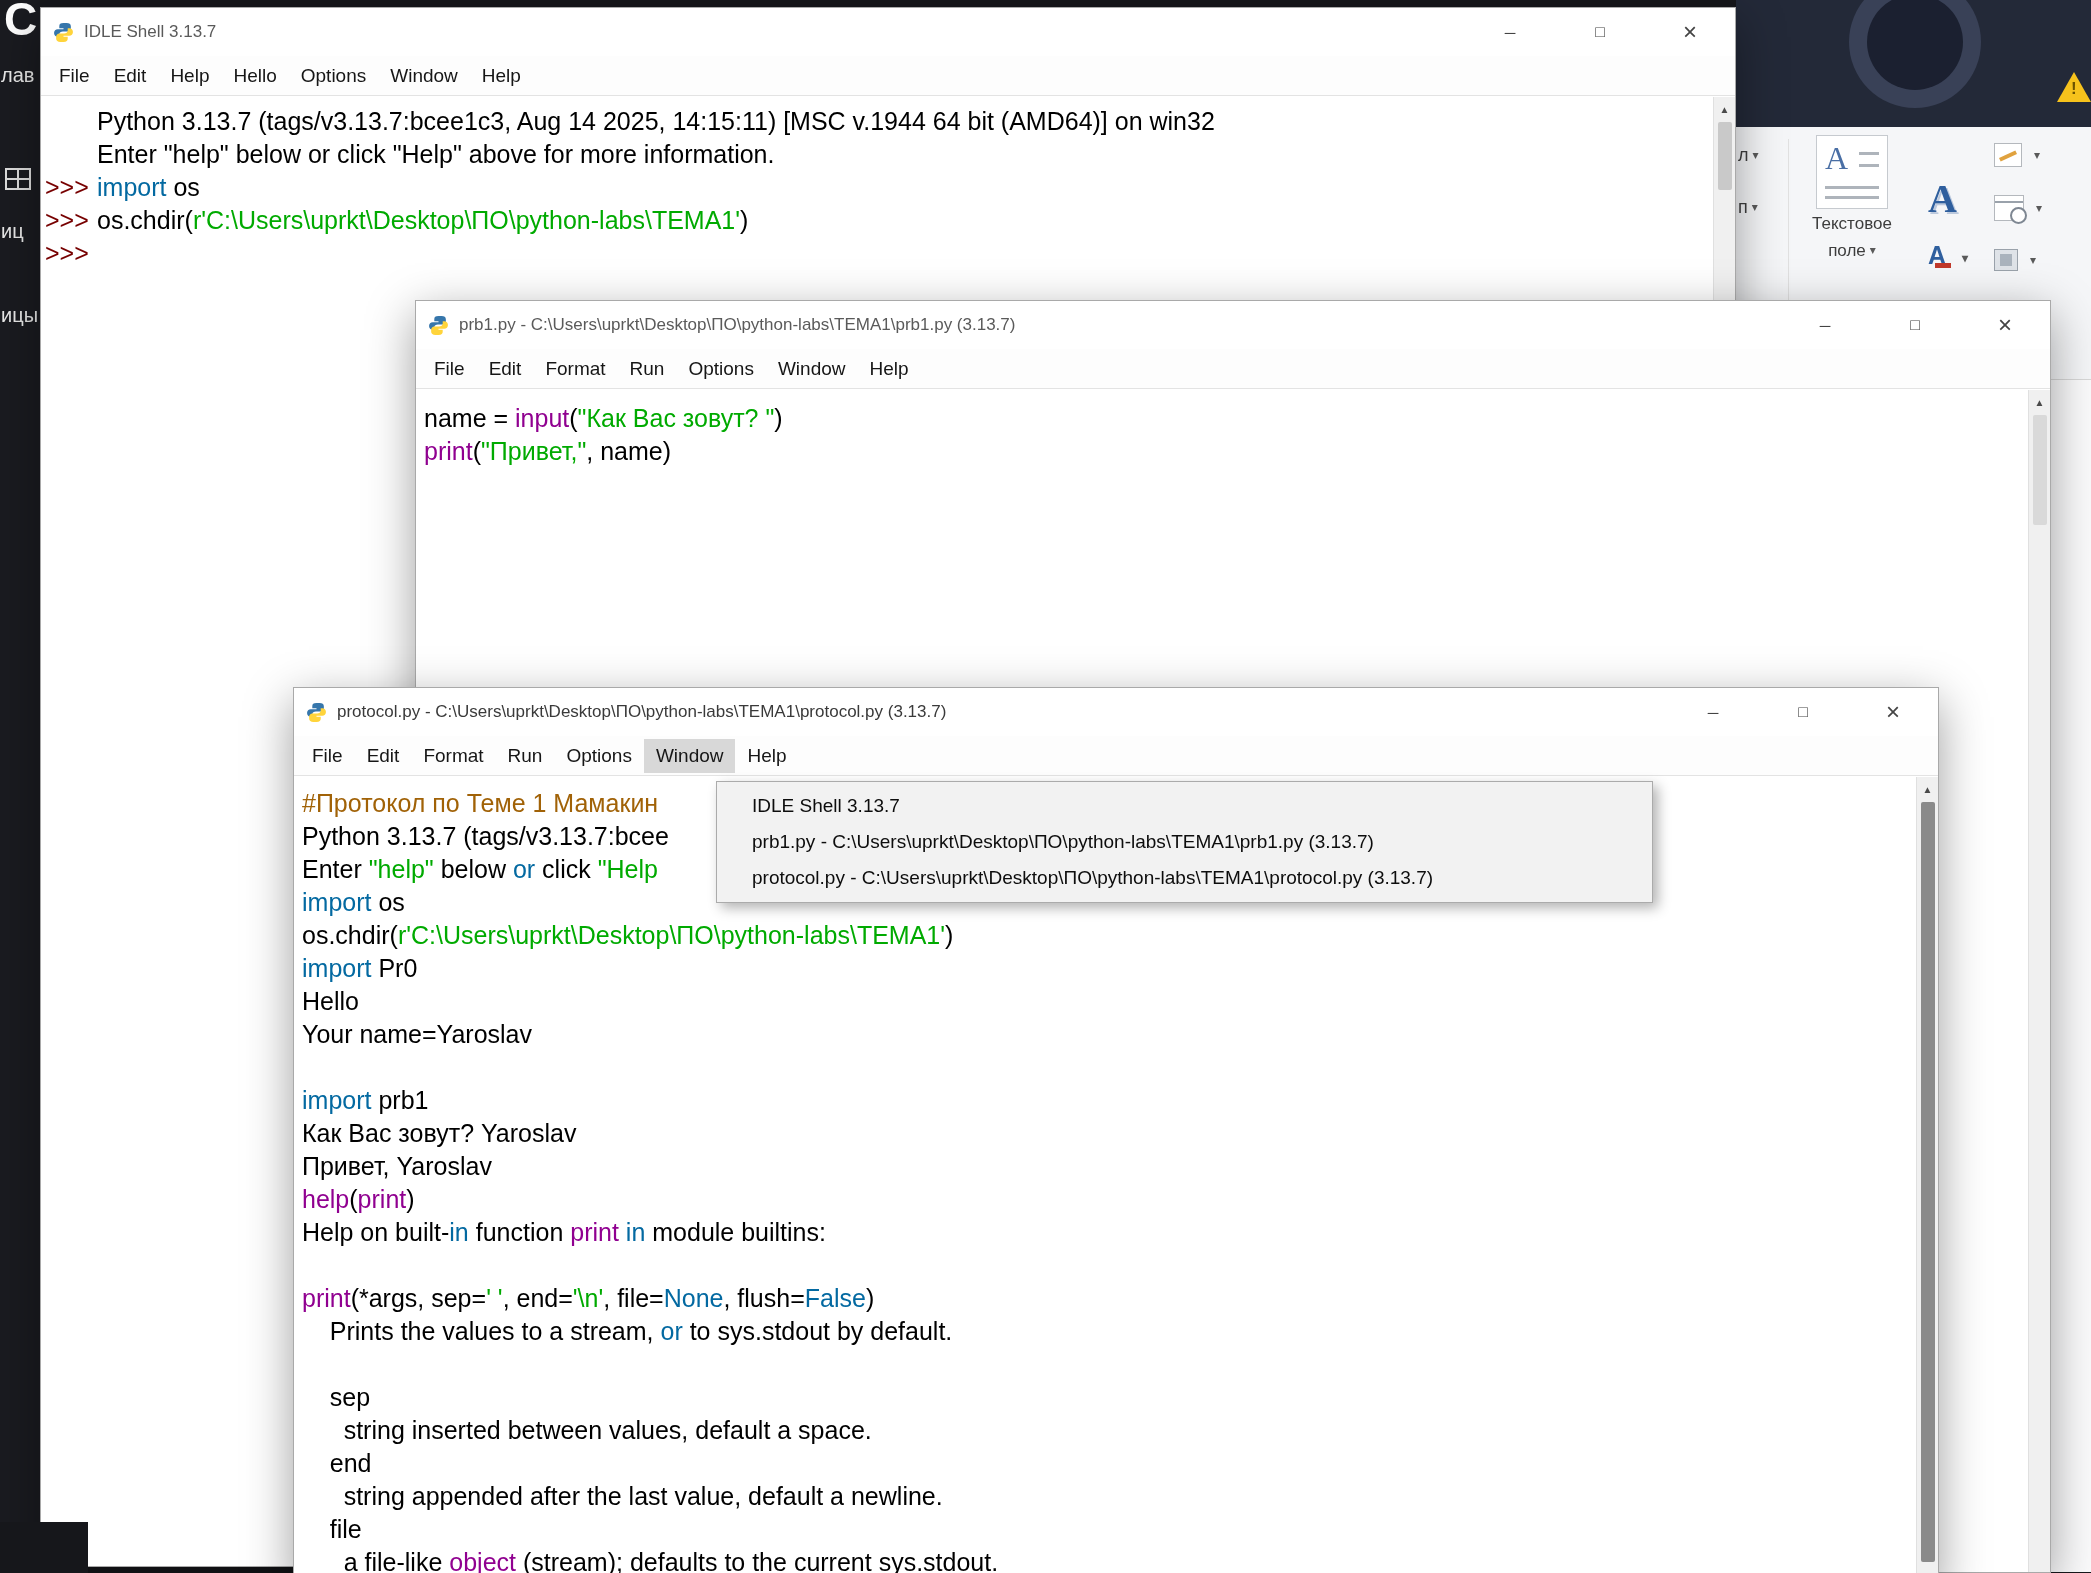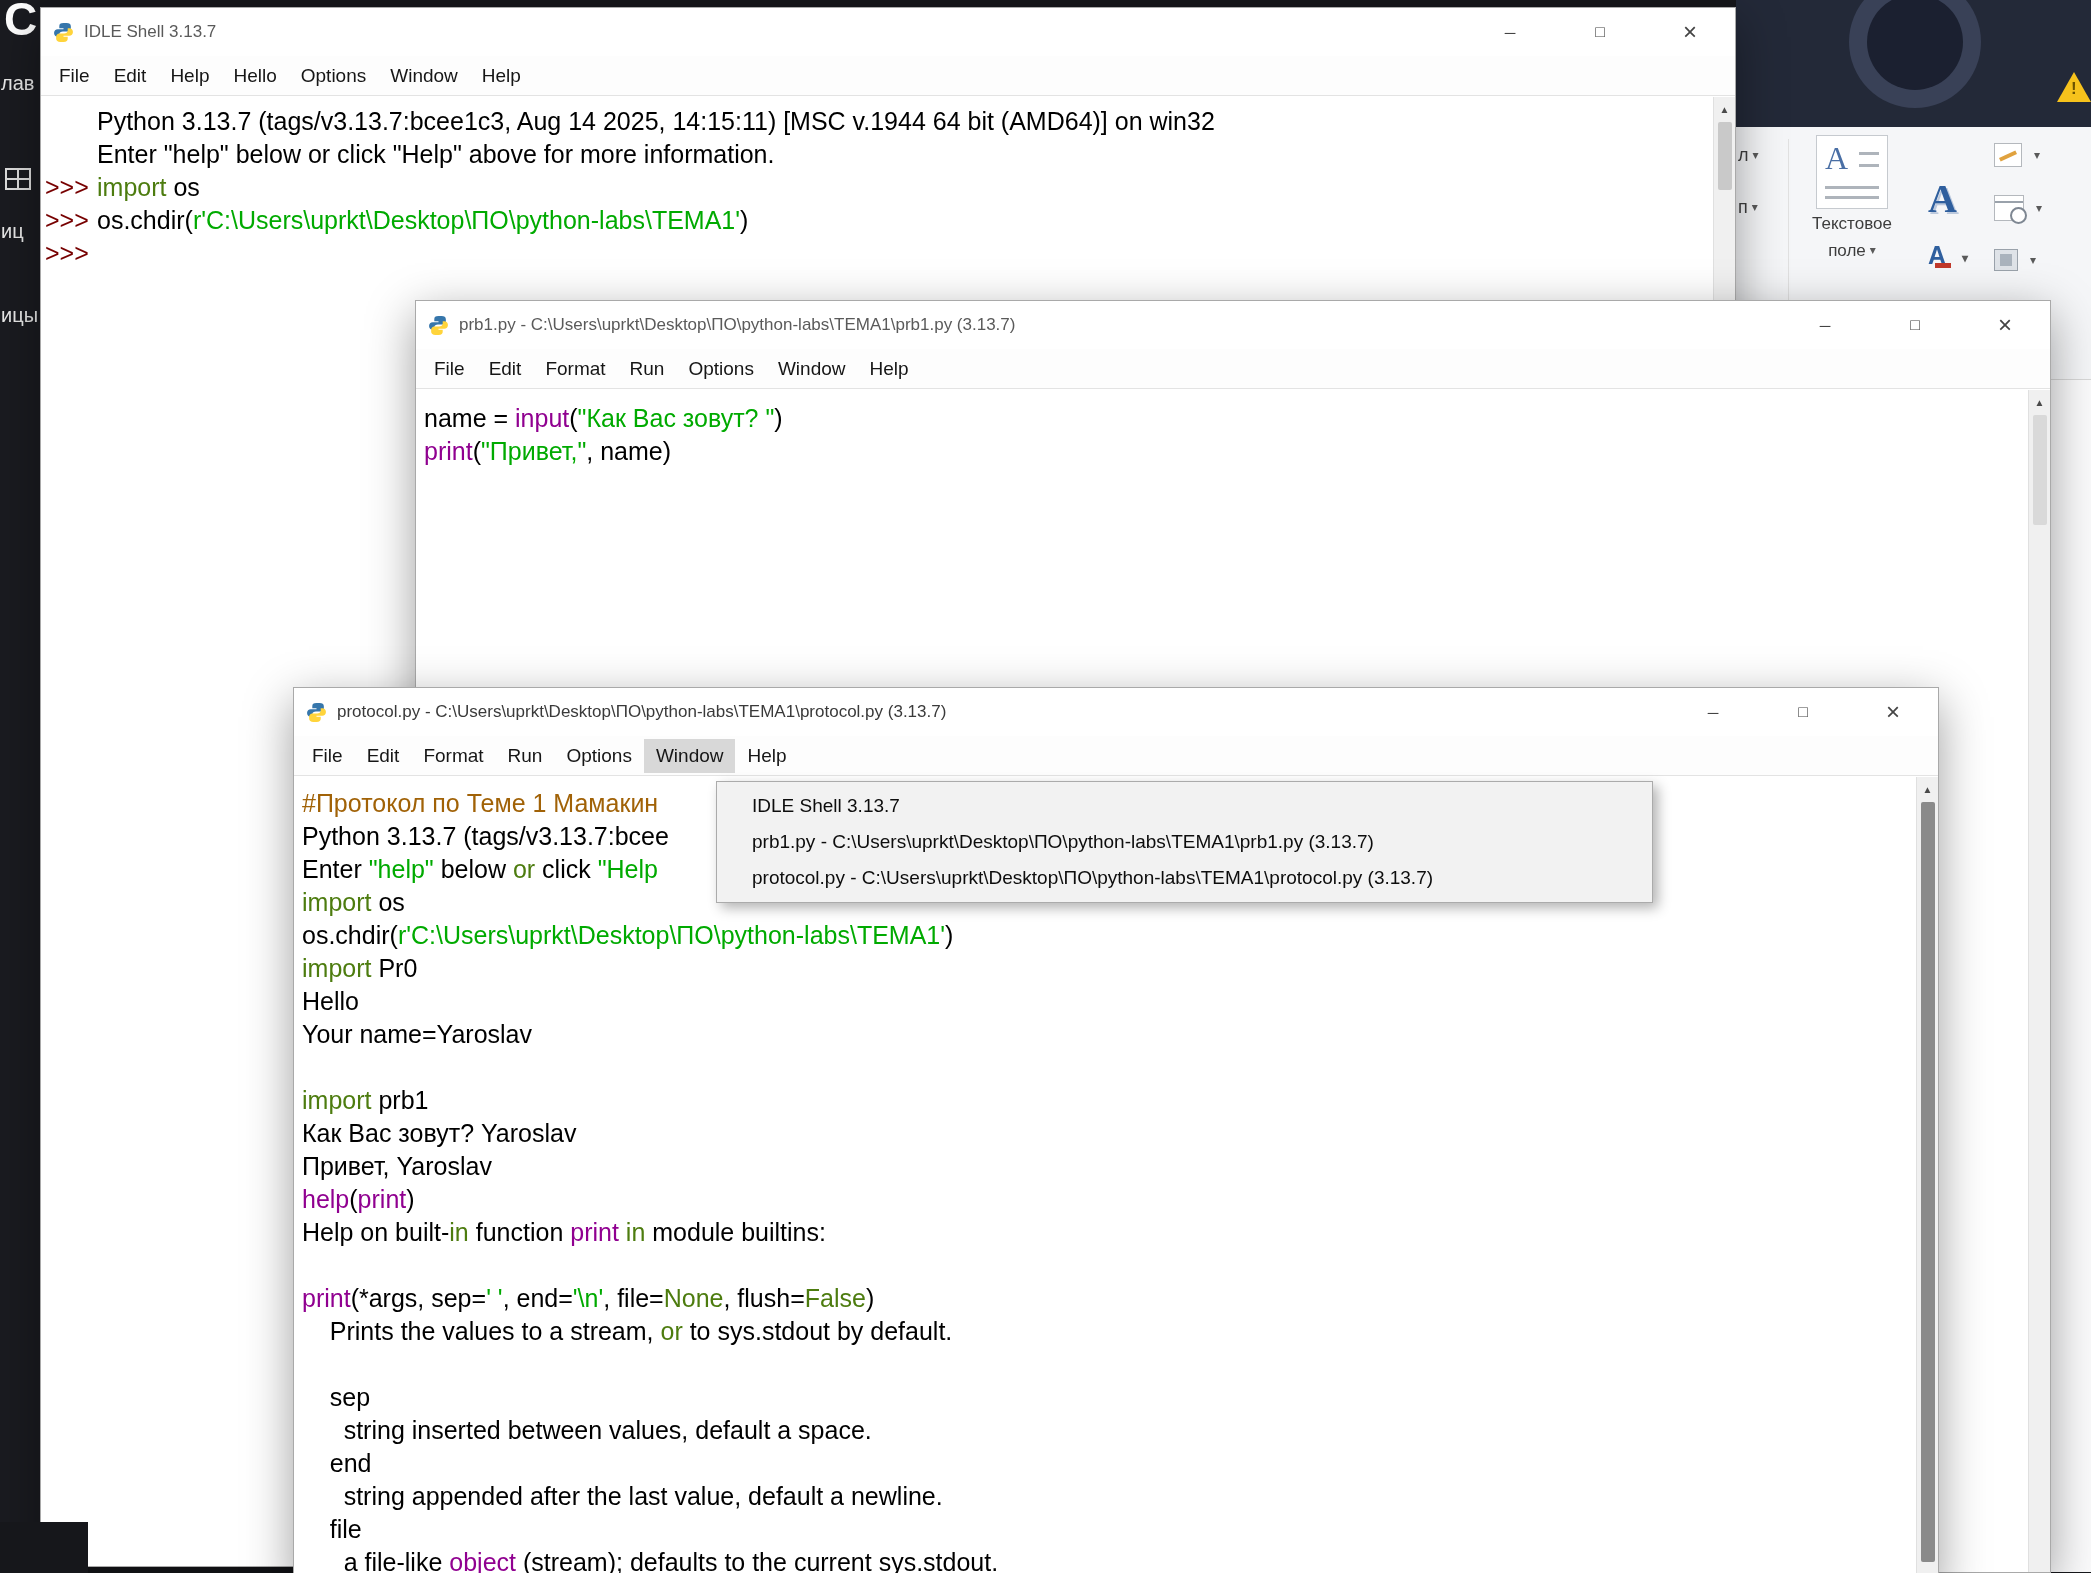--- a/index.html
+++ b/index.html
@@ -60,21 +60,21 @@
   .cap-min{font-size:15px}.cap-max{font-size:16px}.cap-close{font-size:24px}
   .menubar{height:40px;display:flex;align-items:center;background:#fdfdfd;border-bottom:1px solid #e3e3e3;
     padding-left:6px;font-size:19px;color:#161616}
   .menu-item{padding:6px 12px;white-space:nowrap}
   .menu-item-active{background:#d8d8d8}
   .content{position:absolute;left:0;top:89px;right:0;bottom:0;background:#fff;overflow:hidden}
   .code{font-size:25px;line-height:33px;white-space:pre;color:#000}
   .code-line{min-height:33px}
   .prompt{display:inline-block;width:52px;color:#770000}
   .tok-txt{color:#000}
-  .tok-kw{color:#4d7c0f}
+  .tok-kw{color:#0369a1}
   .tok-str{color:#00aa00}
   .tok-blt{color:#900090}
   .tok-com{color:#a16207}
   .pad-shell{padding:8px 0 0 4px}
   .pad-prb1{padding:12px 0 0 8px}
   .pad-protocol{padding:10px 0 0 8px}
 
   .vscroll{position:absolute;top:0;right:0;width:22px;bottom:0;background:#f0f0f0;border-left:1px solid #e0e0e0;
     display:flex;flex-direction:column;align-items:center}
   .scroll-arrow{font-size:10px;color:#4a4a4a;padding-top:7px}
@@ -93,21 +93,21 @@
 
   .py-icon{width:21px;height:21px;flex:0 0 auto}
 </style>
 </head>
 <body>
 
 <div id="stage">
 
   <div id="left-rail">
     <div id="rail-logo">C</div>
-    <div class="rail-frag" style="top:72px">лав</div>
+    <div class="rail-frag" style="top:64px">лав</div>
     <div id="rail-grid-icon"></div>
     <div class="rail-frag" style="top:220px">иц</div>
     <div class="rail-frag" style="top:304px">ицы</div>
   </div>
 
   <div id="right-col">
     <div id="navy">
       <div class="ring"></div>
       <div class="ring-inner"></div>
     </div>

